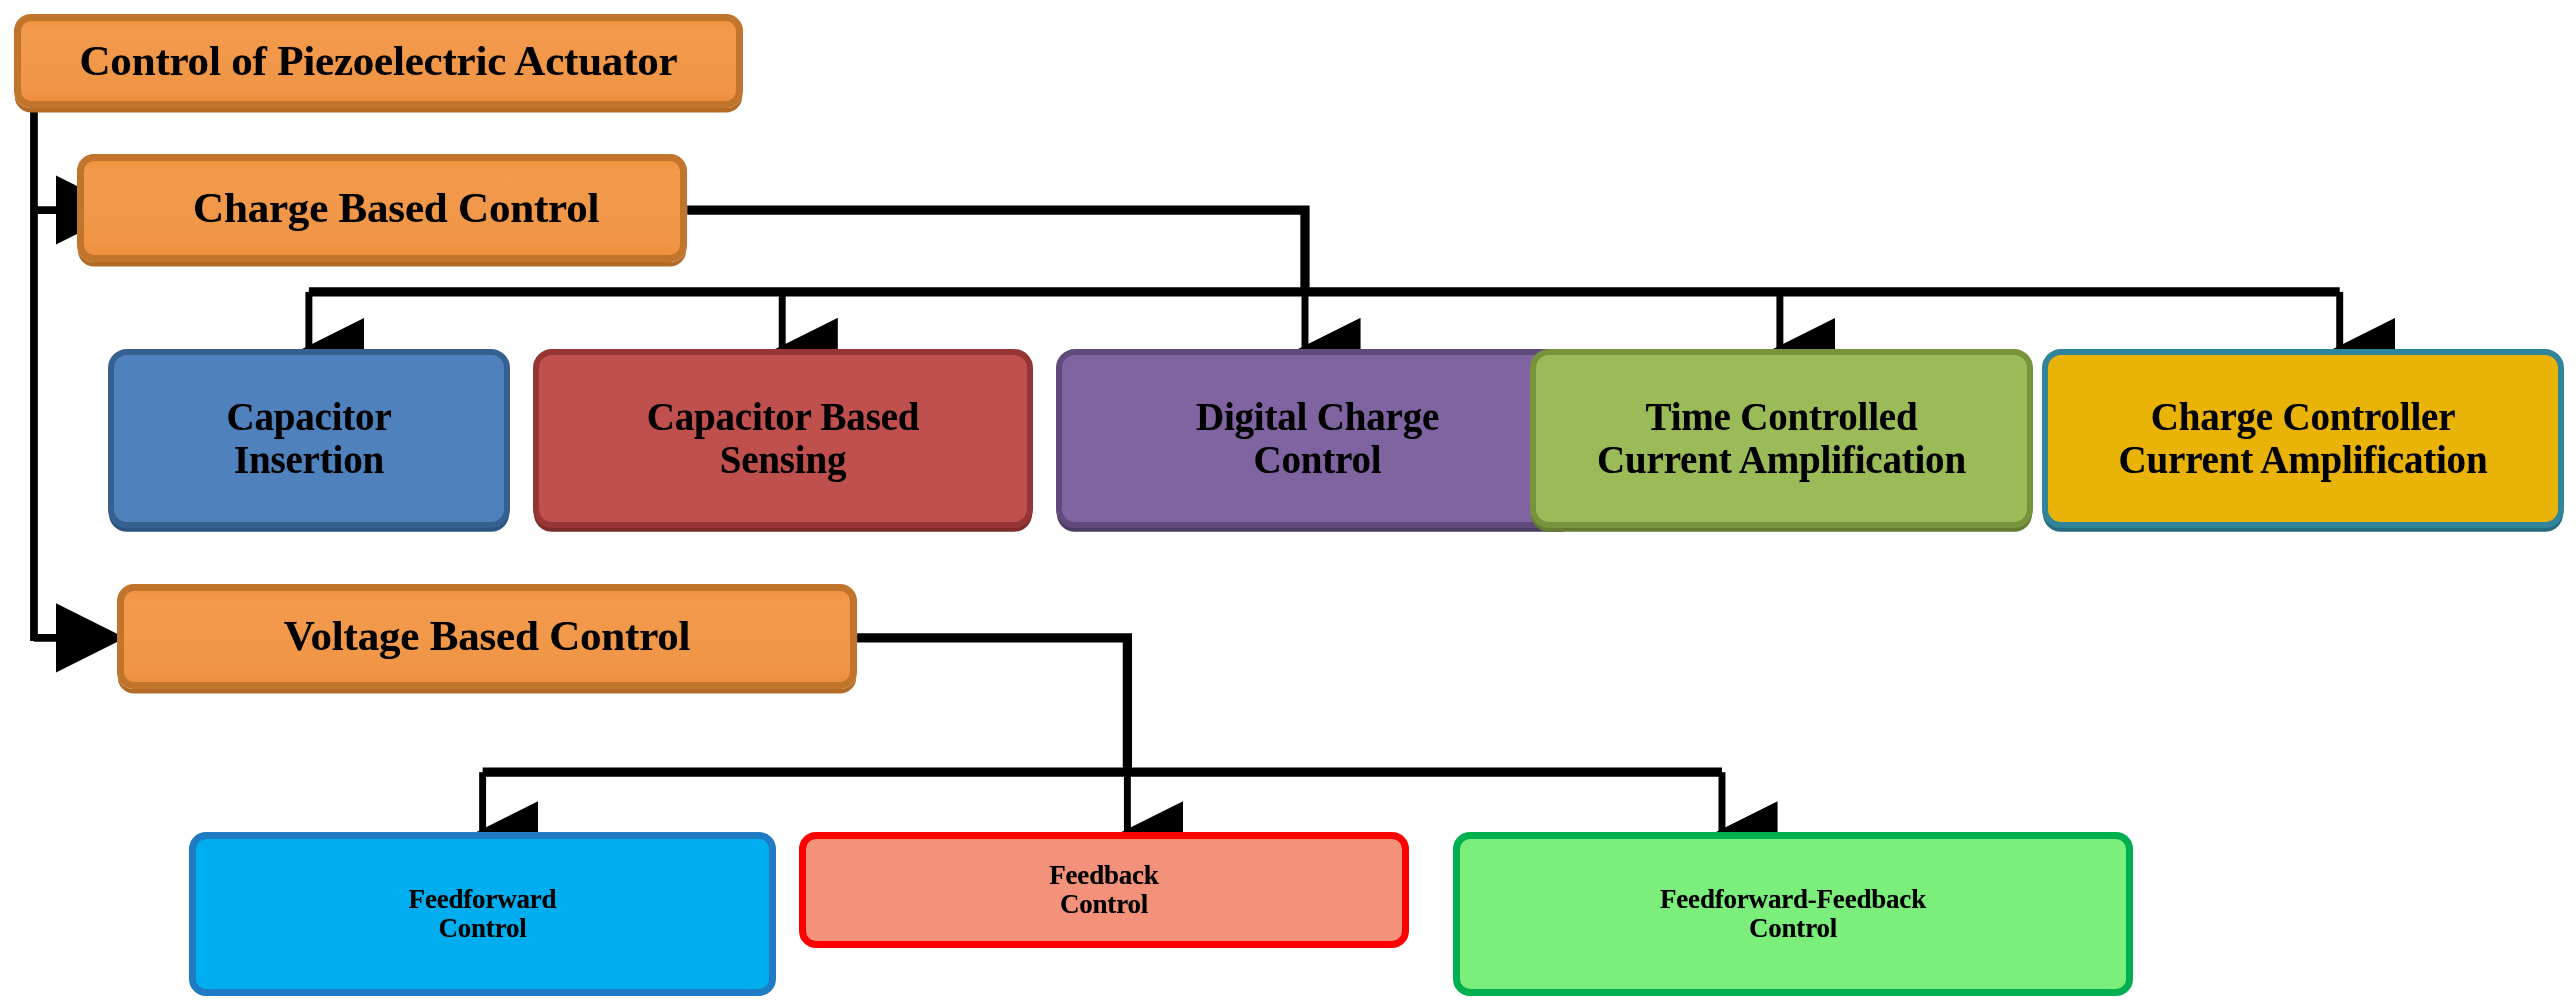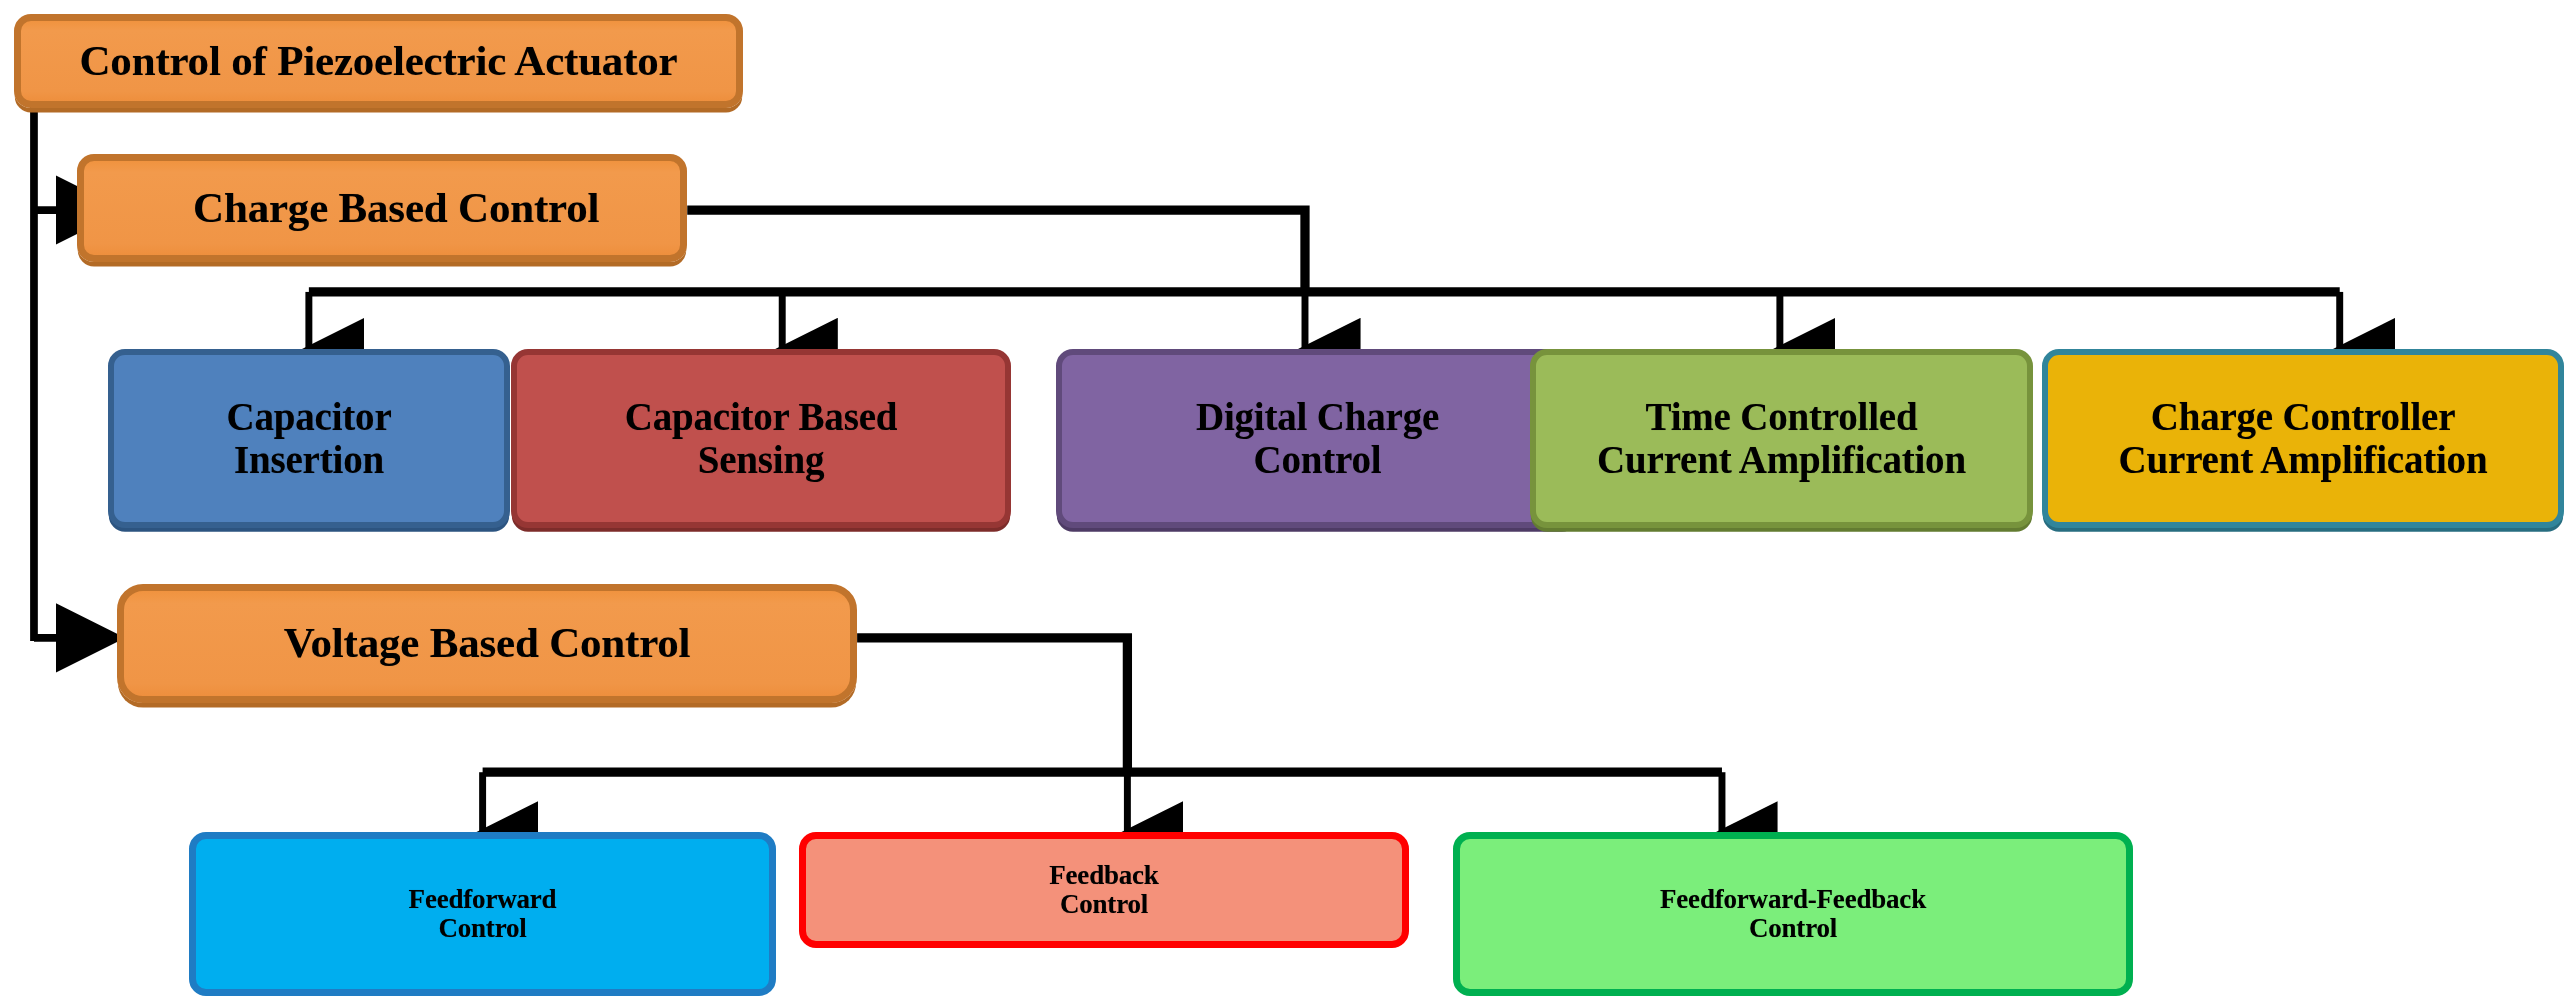--- a/index.html
+++ b/index.html
@@ -24,21 +24,21 @@
     border-style:solid;
     border-radius:17px;
     padding:3.1px 7.7px;
     text-shadow:0 0 0.8px rgba(0,0,0,0.35);
   }
   .node .lbl{display:block;width:100%;}
 
   
   .lvl-root{font-size:43px;}
   .lvl-branch{font-size:43px;}
-  .lvl-leaf{font-size:39px;}
+  .lvl-leaf{font-size:39px;border-radius:19px;}
   .lvl-leaf2{font-size:27px;}
 
   
   .orange{
     background:linear-gradient(180deg,#f0933f 0%,#f29a4c 12%,#f09546 88%,#ee8f3d 100%);
     border-width:7px;
     border-color:#c1742c;
     box-shadow:0 5.4px 0 -0.8px #b36b26;
   }
 </style>
@@ -103,21 +103,21 @@
     <span class="lbl">Charge Based Control</span>
   </div>
 
   <div class="node lvl-leaf" style="left:108px;top:349px;width:402px;height:179px;background:#4F81BD;border-width:6.2px;border-color:#35608F;box-shadow:0 4.6px 0 -0.8px #2c5480;">
     <span class="lbl">
       <span>Capacitor</span><br>
       <span>Insertion</span>
     </span>
   </div>
 
-  <div class="node lvl-leaf" style="left:511px;top:349px;width:500px;height:179px;background:#C0504D;border-width:6.2px;border-color:#963634;box-shadow:0 4.6px 0 -0.8px #7d2c2a;">
+  <div class="node lvl-leaf" style="left:533px;top:349px;width:500px;height:179px;background:#C0504D;border-width:6.2px;border-color:#963634;box-shadow:0 4.6px 0 -0.8px #7d2c2a;">
     <span class="lbl">
       <span>Capacitor Based</span><br>
       <span>Sensing</span>
     </span>
   </div>
 
   <div class="node lvl-leaf" style="left:1056px;top:349px;width:523px;height:179px;background:#8064A2;border-width:6.2px;border-color:#604A7B;box-shadow:0 4.6px 0 -0.8px #4e3b65;">
     <span class="lbl">
       <span>Digital Charge</span><br>
       <span>Control</span>
@@ -131,21 +131,21 @@
     </span>
   </div>
 
   <div class="node lvl-leaf" style="left:2042px;top:349px;width:522px;height:179px;background:#eab308;border-width:6.2px;border-color:#31859B;box-shadow:0 4.6px 0 -0.8px #276d80;">
     <span class="lbl">
       <span>Charge Controller</span><br>
       <span>Current Amplification</span>
     </span>
   </div>
 
-  <div class="node orange lvl-branch" style="left:117px;top:584px;width:740px;height:119px;border-radius:26px;">
+  <div class="node orange lvl-branch" style="left:117px;top:584px;width:740px;height:105px;">
     <span class="lbl">Voltage Based Control</span>
   </div>
 
   <div class="node lvl-leaf2" style="left:189px;top:832px;width:587px;height:164px;background:#00AEEF;border-width:7.7px;border-color:#1F7CC4;">
     <span class="lbl">
       <span>Feedforward</span><br>
       <span>Control</span>
     </span>
   </div>
 

